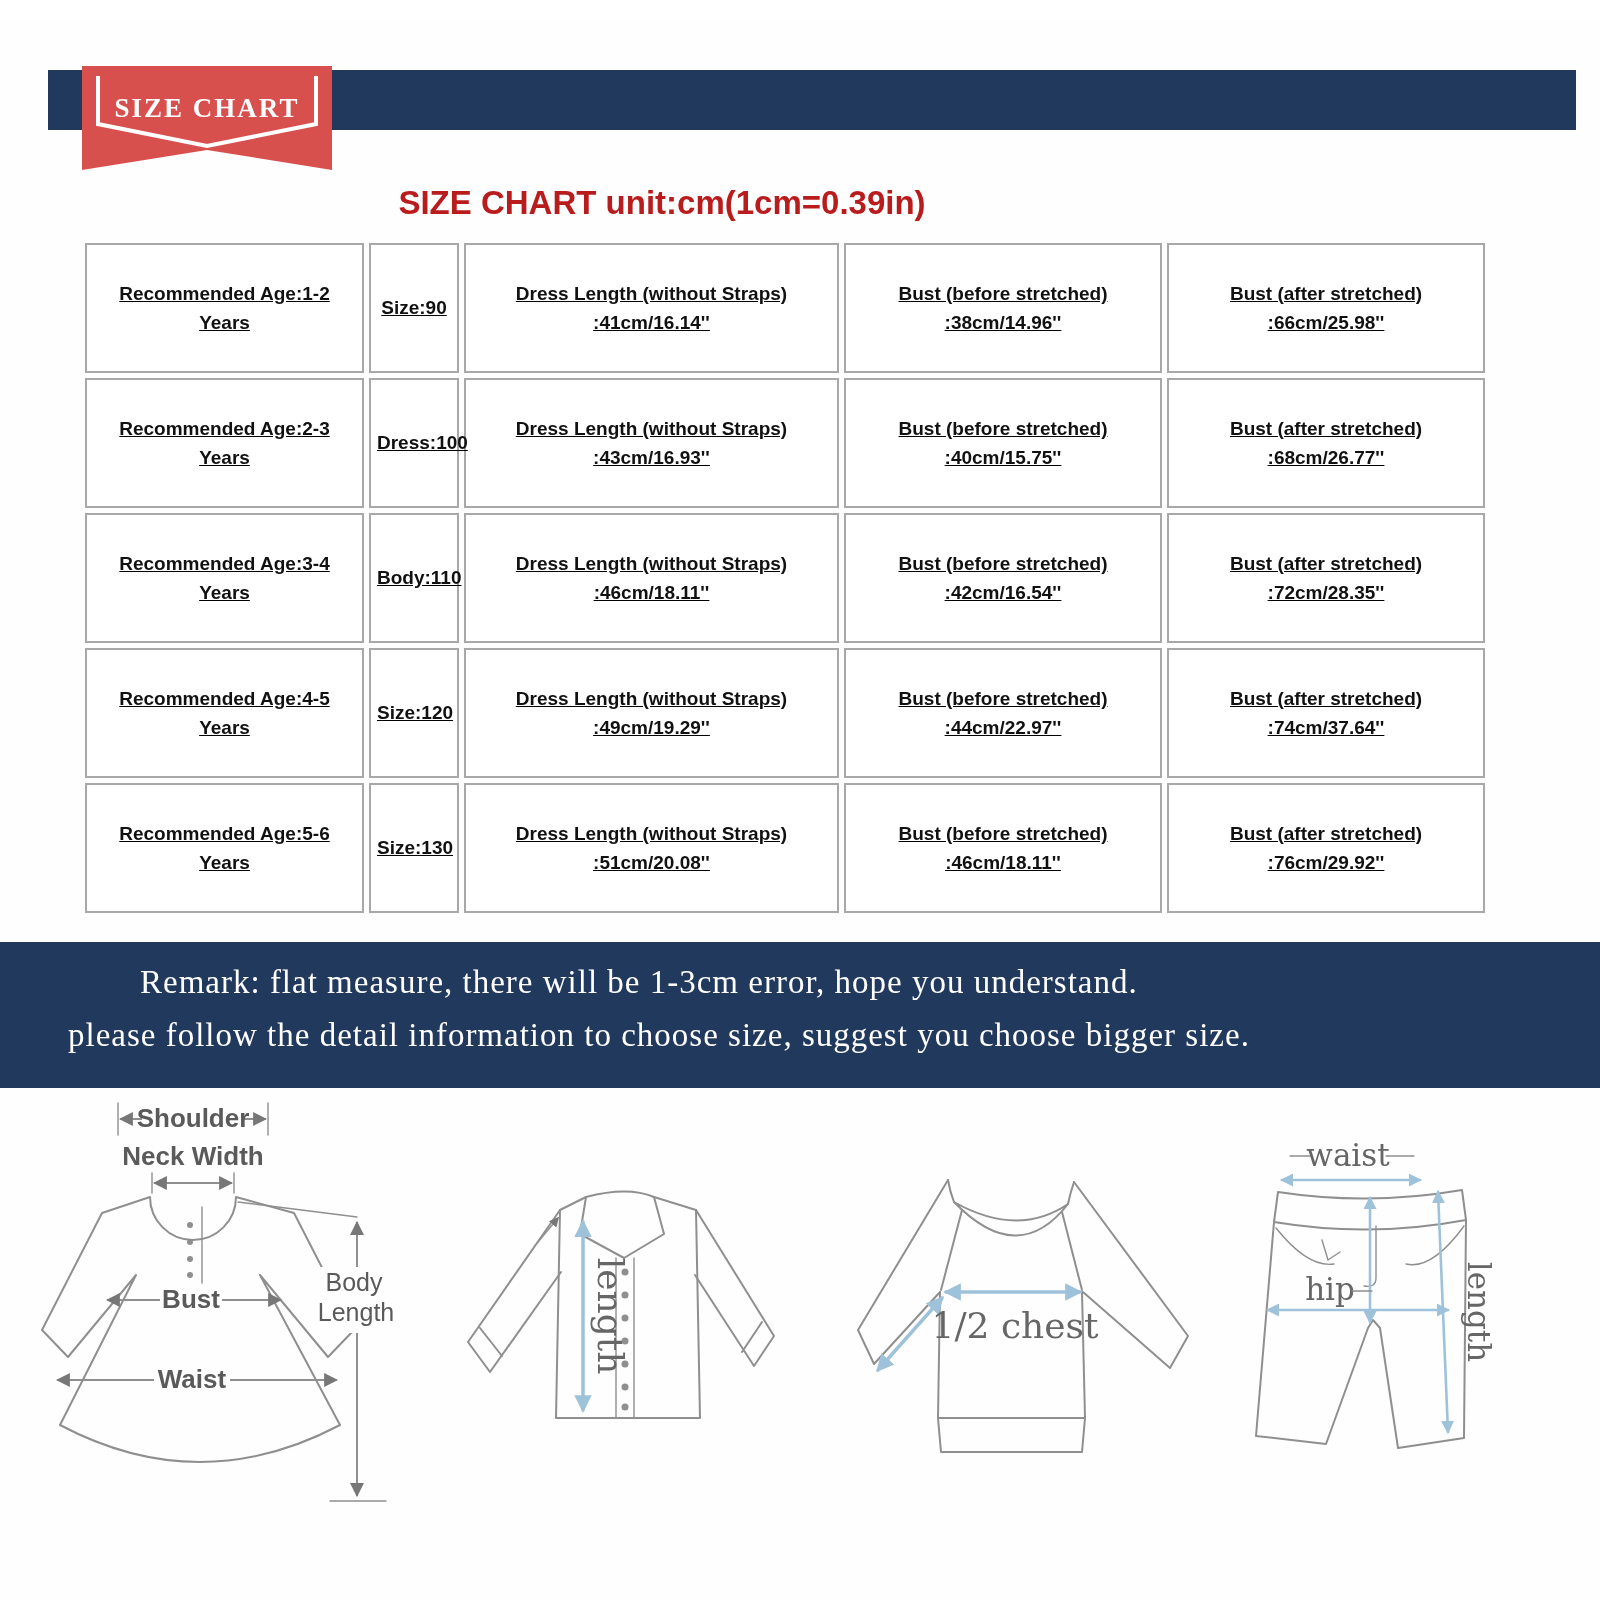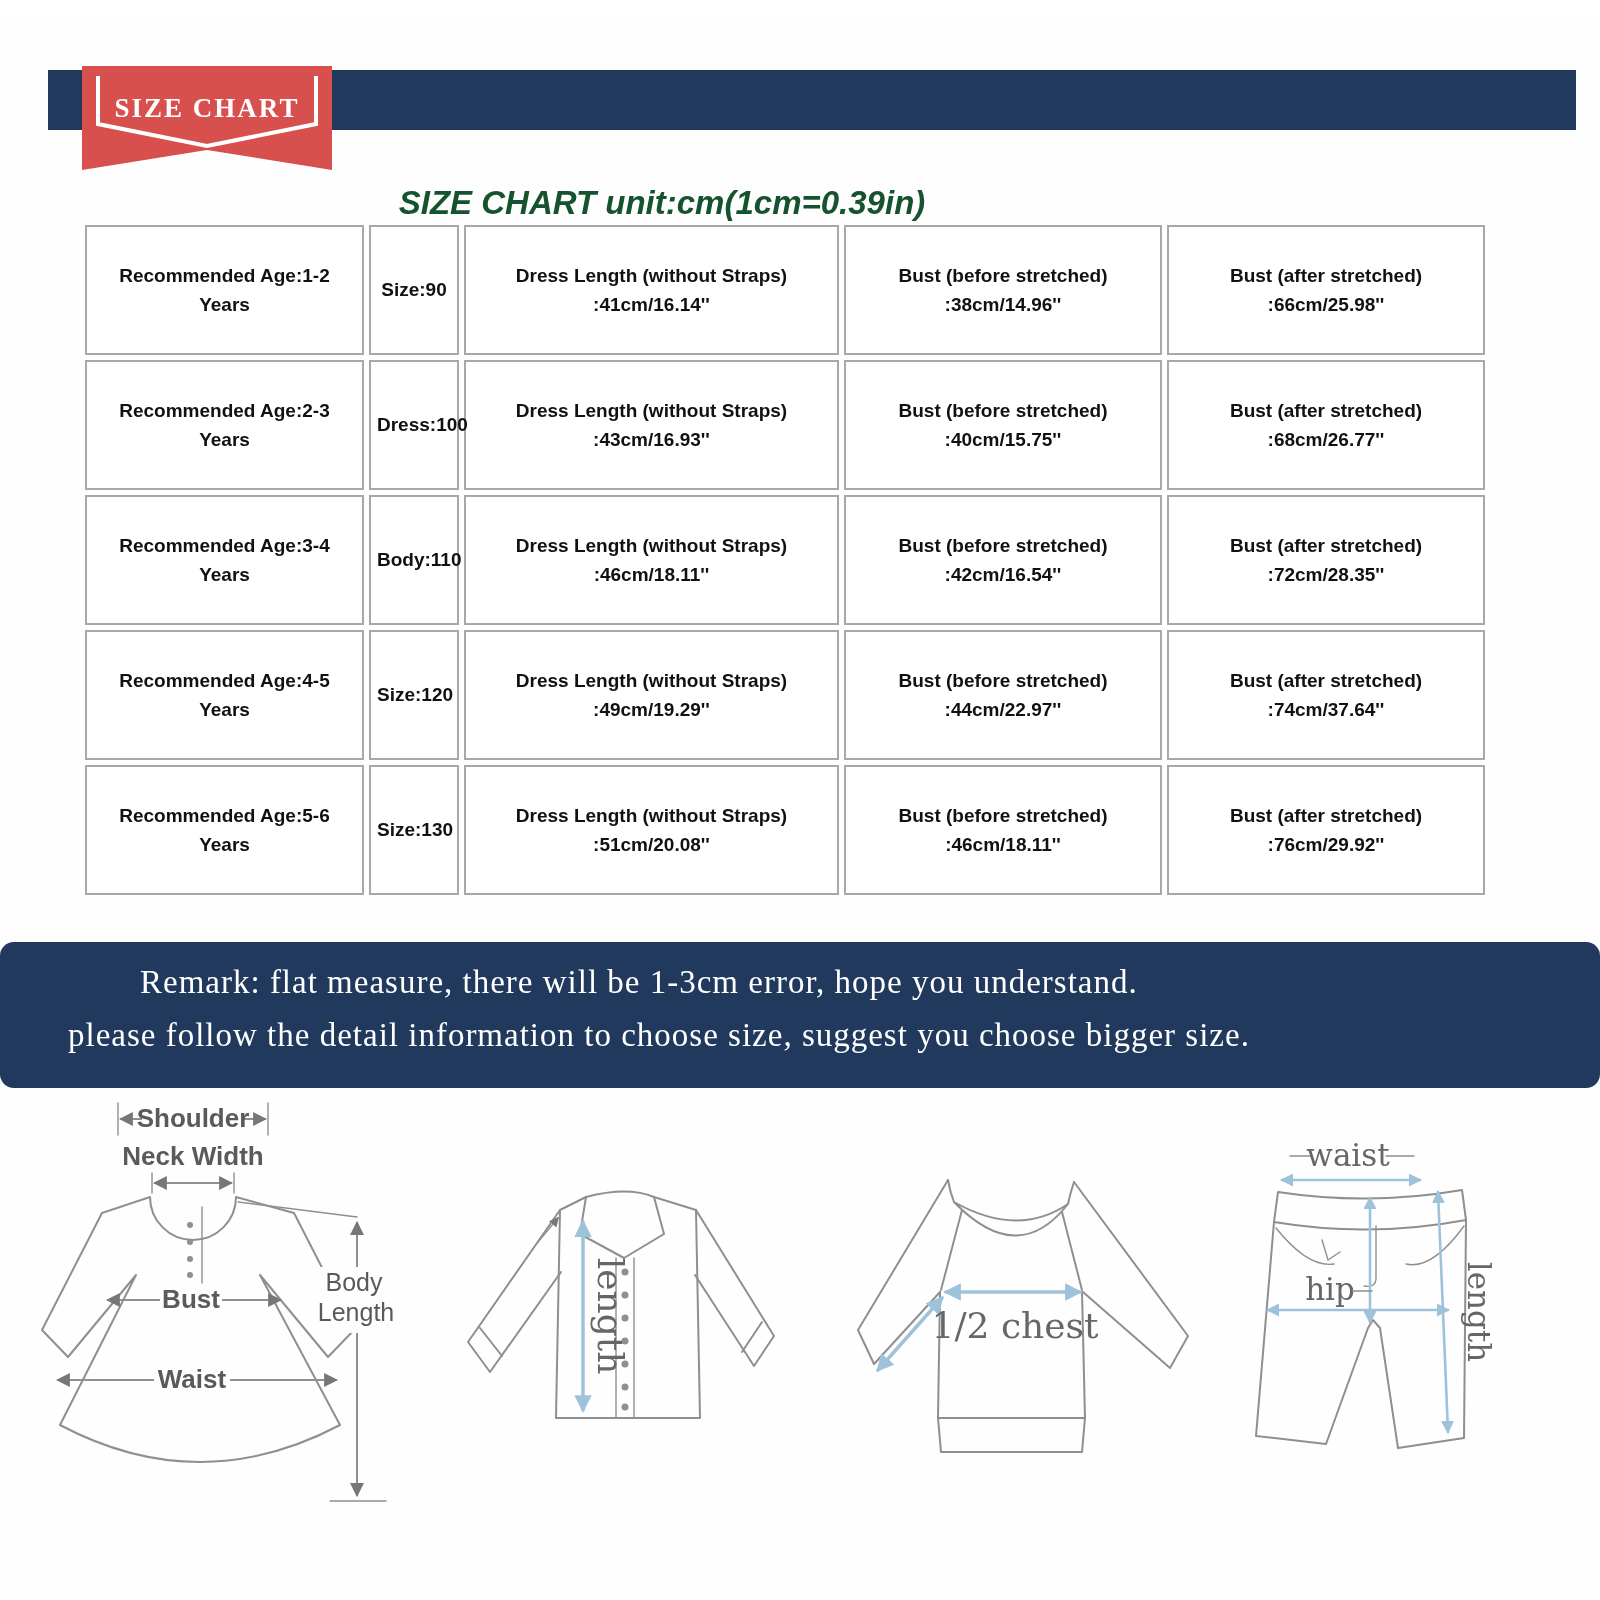--- a/index.html
+++ b/index.html
@@ -6,32 +6,32 @@
   body{width:1600px;height:1600px;background:#ffffff;font-family:"Liberation Sans",sans-serif;}
   .page{position:relative;width:1600px;height:1600px;overflow:hidden;background:#fefefe;margin-top:20px;}
 
   
   .top-bar{position:absolute;left:48px;top:50px;width:1528px;height:60px;background:#22395E;}
   .ribbon{position:absolute;left:82px;top:42px;width:250px;height:130px;}
   .ribbon-text{font-family:"Liberation Serif",serif;font-weight:bold;font-size:27px;fill:#ffffff;letter-spacing:2px;}
 
   
   .title{position:absolute;left:0;top:164px;width:1324px;text-align:center;
-         font-size:33px;font-weight:bold;color:#14532d;font-style:italic;}
-
-  
-  .size-table{position:absolute;left:80px;top:200px;width:1410px;
-              border-collapse:separate;border-spacing:5px;table-layout:fixed;}
+         font-size:33px;font-weight:bold;color:#b91c1c;}
+
+  
+  .size-table{position:absolute;left:80px;top:218px;width:1410px;
+              border-collapse:separate;border-spacing:5px;table-layout:fixed;text-decoration:underline;}
   .size-table td{border:2px solid #a8a8a8;background:#ffffff;text-align:center;
                  vertical-align:middle;font-size:19px;font-weight:bold;color:#111111;
                  height:122px;line-height:1.55;padding:2px 6px;}
 
   
   .remark{position:absolute;left:0;top:922px;width:1600px;height:146px;background:#22395E;
-          color:#ffffff;font-family:"Liberation Serif",serif;border-radius:14px;}
+          color:#ffffff;font-family:"Liberation Serif",serif;}
   .remark p{margin:0;font-size:33px;letter-spacing:1px;}
   .remark .l1{padding:22px 0 0 140px;}
   .remark .l2{padding:16px 0 0 68px;}
 
   
   .diagram{position:absolute;}
   .g{fill:none;stroke:#8f8f8f;stroke-width:2;stroke-linejoin:round;stroke-linecap:round;}
   .thin{stroke-width:1.4;}
   .blue{fill:none;stroke:#9FC2DB;stroke-width:3.5;stroke-linecap:round;}
   .blue2{fill:none;stroke:#9FC2DB;stroke-width:2.6;stroke-linecap:round;}

